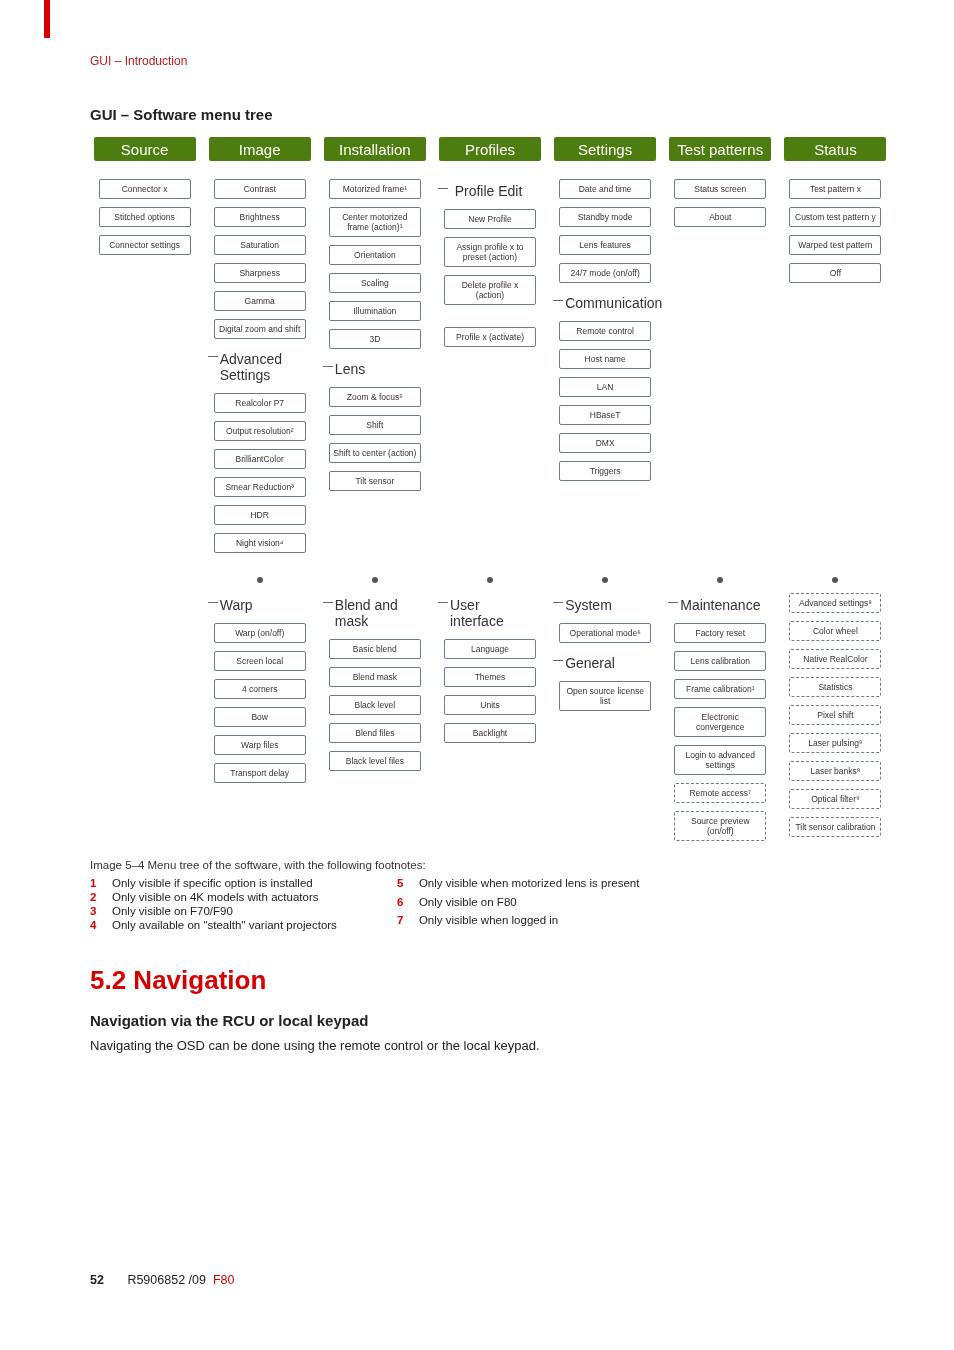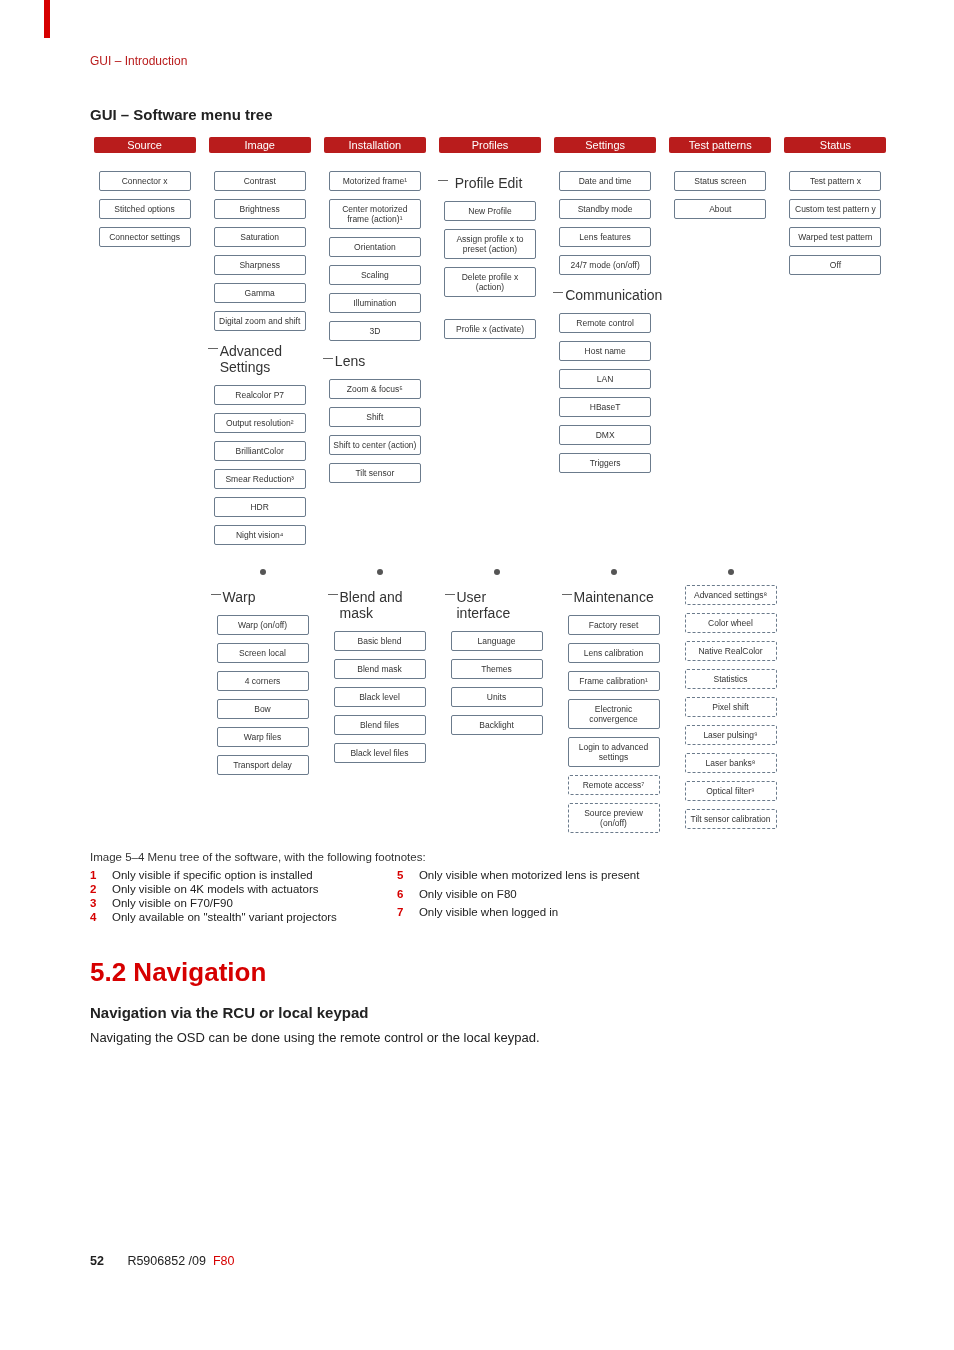--- a/index.html
+++ b/index.html
@@ -43,24 +43,24 @@
     gap: 6px;
   }
   .col {
     display: flex;
     flex-direction: column;
     align-items: center;
     width: 111px;
   }
   .top-box {
     width: 102px;
-    height: 16px;
-    background: #b91c1c;
+    height: 24px;
+    background: #4d7c0f;
     color: #fff;
-    font-size: 11px;
+    font-size: 15px;
     display: flex;
     align-items: center;
     justify-content: center;
     border-radius: 2px;
     margin-bottom: 18px;
   }
   .node {
     width: 92px;
     min-height: 20px;
     border: 1px solid #6b7b8c;
@@ -131,21 +131,21 @@
     font-weight: bold;
     margin-bottom: 8px;
   }
   .para {
     font-size: 13px;
     line-height: 1.4;
   }
   .footer {
     position: absolute;
     left: 90px;
-    bottom: 39px;
+    bottom: 28px;
     font-size: 12.5px;
   }
   .footer .pn { font-weight: bold; margin-right: 20px; }
   .footer .red { color: #d60000; }
 </style>
 </head>
 <body>
 
 <div class="red-tab"></div>
 
@@ -280,20 +280,27 @@
 
       <div class="col">
         <div class="conn-dot"></div>
         <div class="sub-label">User interface</div>
         <div class="node">Language</div>
         <div class="node">Themes</div>
         <div class="node">Units</div>
         <div class="node">Backlight</div>
       </div>
 
+      <div class="col">
+        <div class="conn-dot"></div>
+        <div class="sub-label">System</div>
+        <div class="node">Operational mode⁶</div>
+        <div class="sub-label">General</div>
+        <div class="node">Open source license list</div>
+      </div>
 
       <div class="col">
         <div class="conn-dot"></div>
         <div class="sub-label">Maintenance</div>
         <div class="node">Factory reset</div>
         <div class="node">Lens calibration</div>
         <div class="node">Frame calibration¹</div>
         <div class="node">Electronic convergence</div>
         <div class="node">Login to advanced settings</div>
         <div class="node dashed">Remote access⁷</div>

